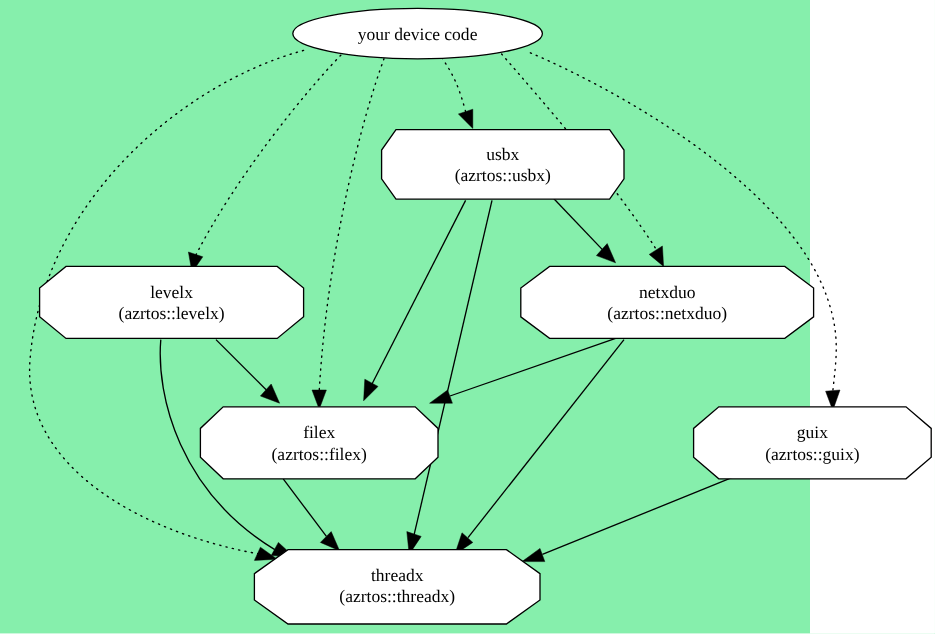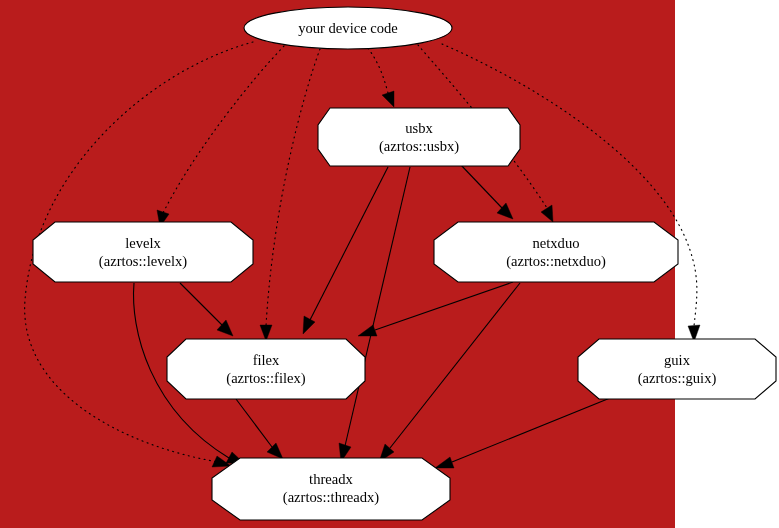--- a/index.html
+++ b/index.html
@@ -1,18 +1,18 @@
 <!DOCTYPE html>
 <html><head>
 <meta charset="utf-8">
 <style>
   html,body{margin:0;padding:0;background:#ffffff;}
   body{width:779px;height:528px;overflow:hidden;
        font-family:"Liberation Serif","DejaVu Serif",serif;}
-  #canvas{position:relative;width:675px;height:528px;background:#b91c1c;}
+  #canvas{position:relative;width:675px;height:528px;background:#86efac;}
   svg#graph{position:absolute;left:0;top:0;width:779px;height:528px;}
   .nodelabel{font-family:"Liberation Serif","DejaVu Serif",serif;
              font-size:14.6px;fill:#000000;text-anchor:middle;}
   .shape{fill:#ffffff;stroke:#000000;stroke-width:1.1;}
   .edge-solid{fill:none;stroke:#000000;stroke-width:1.1;}
   .edge-dotted{fill:none;stroke:#000000;stroke-width:1.15;
                stroke-dasharray:1,4.4;stroke-linecap:round;}
   .arrow{fill:#000000;stroke:#000000;stroke-width:.4;}
 </style>
 </head>

